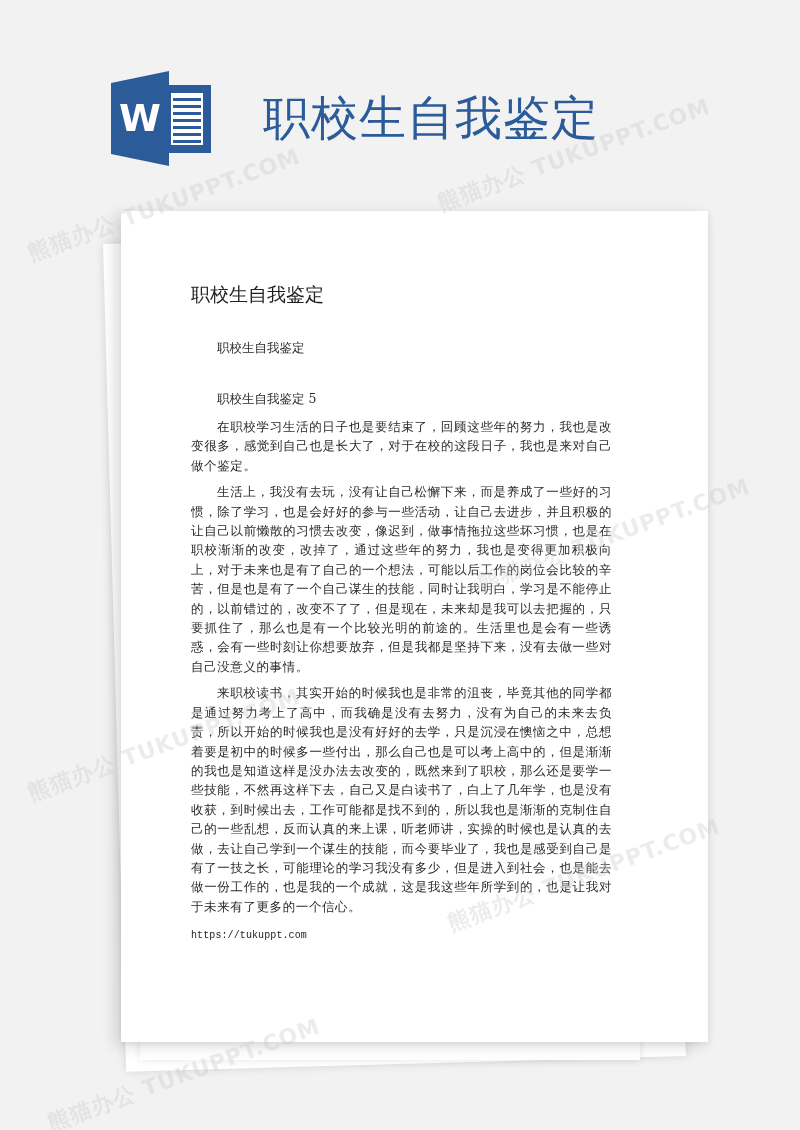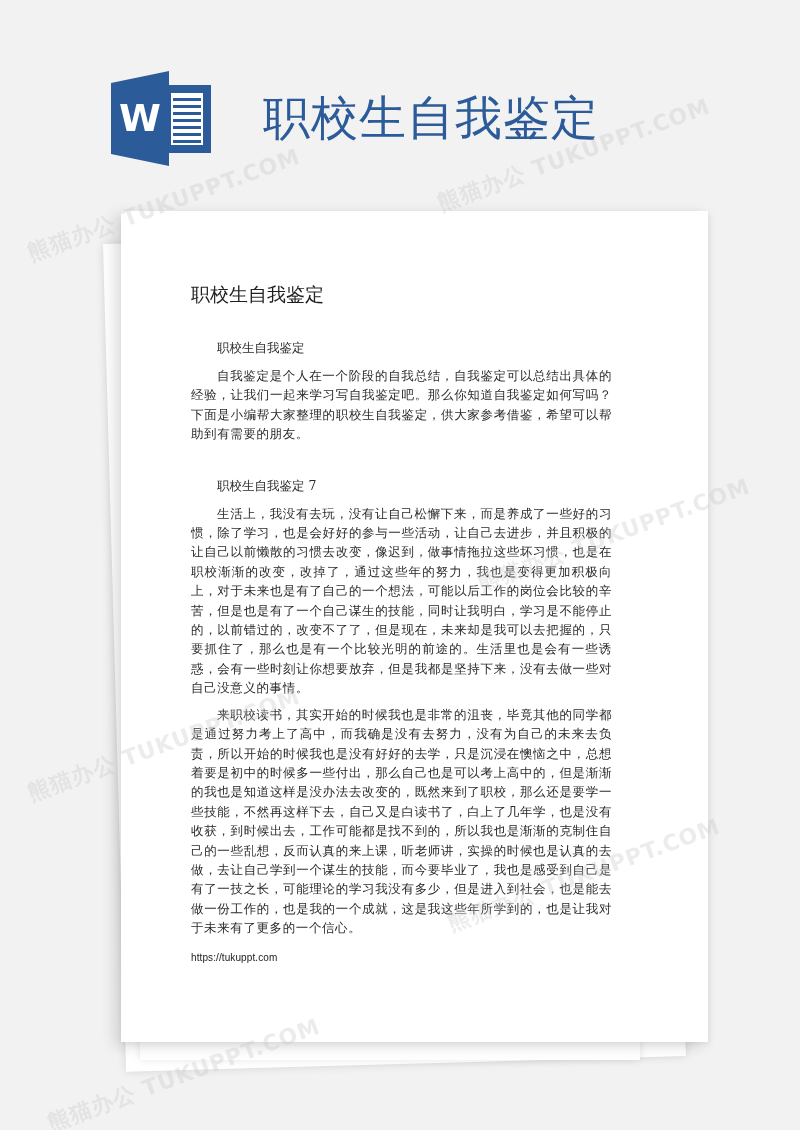--- a/index.html
+++ b/index.html
@@ -90,21 +90,21 @@
     .para {
       font-size: 12.5px;
       line-height: 19.4px;
       text-indent: 26px;
       margin: 0 0 7px 0;
       text-align: justify;
       color: #2a2a2a;
       letter-spacing: 0.6px;
     }
     .footer-url {
-      font-family: Liberation Sans, sans-serif;
+      font-family: Liberation Mono, monospace;
       font-size: 10px;
       color: #222;
       margin-top: 14px;
       letter-spacing: 0.1px;
     }
     
     .watermark {
       position: absolute;
       font-family: "DejaVu Sans", "Liberation Sans", sans-serif;
       font-size: 22px;
@@ -140,22 +140,22 @@
 </div>
 <div class="banner-title">职校生自我鉴定</div>
 
 <div class="back-page-1"></div>
 <div class="back-page-2"></div>
 
 <div class="page">
   <div class="page-inner">
     <div class="doc-title">职校生自我鉴定</div>
     <p class="subhead">职校生自我鉴定</p>
-    <p class="para">自我鉴定是个人在一个阶段的自我总结，自我鉴定可以总结出具体的经验，让我们一起来学习写自我鉴定吧。那么你知道自我鉴定如何写吗？下面是小编帮大家整理的职校生自我鉴定，供大家参考借鉴，希望可以帮助到有需要的朋友。</p>
-    <p class="subhead spaced">职校生自我鉴定 7</p>
+    <p class="subhead spaced">职校生自我鉴定 5</p>
+    <p class="para">在职校学习生活的日子也是要结束了，回顾这些年的努力，我也是改变很多，感觉到自己也是长大了，对于在校的这段日子，我也是来对自己做个鉴定。</p>
     <p class="para">生活上，我没有去玩，没有让自己松懈下来，而是养成了一些好的习惯，除了学习，也是会好好的参与一些活动，让自己去进步，并且积极的让自己以前懒散的习惯去改变，像迟到，做事情拖拉这些坏习惯，也是在职校渐渐的改变，改掉了，通过这些年的努力，我也是变得更加积极向上，对于未来也是有了自己的一个想法，可能以后工作的岗位会比较的辛苦，但是也是有了一个自己谋生的技能，同时让我明白，学习是不能停止的，以前错过的，改变不了了，但是现在，未来却是我可以去把握的，只要抓住了，那么也是有一个比较光明的前途的。生活里也是会有一些诱惑，会有一些时刻让你想要放弃，但是我都是坚持下来，没有去做一些对自己没意义的事情。</p>
     <p class="para">来职校读书，其实开始的时候我也是非常的沮丧，毕竟其他的同学都是通过努力考上了高中，而我确是没有去努力，没有为自己的未来去负责，所以开始的时候我也是没有好好的去学，只是沉浸在懊恼之中，总想着要是初中的时候多一些付出，那么自己也是可以考上高中的，但是渐渐的我也是知道这样是没办法去改变的，既然来到了职校，那么还是要学一些技能，不然再这样下去，自己又是白读书了，白上了几年学，也是没有收获，到时候出去，工作可能都是找不到的，所以我也是渐渐的克制住自己的一些乱想，反而认真的来上课，听老师讲，实操的时候也是认真的去做，去让自己学到一个谋生的技能，而今要毕业了，我也是感受到自己是有了一技之长，可能理论的学习我没有多少，但是进入到社会，也是能去做一份工作的，也是我的一个成就，这是我这些年所学到的，也是让我对于未来有了更多的一个信心。</p>
     <div class="footer-url">https://tukuppt.com</div>
   </div>
 </div>
 
 <div class="watermark" style="left:20px; top:190px;">熊猫办公 TUKUPPT.COM</div>
 <div class="watermark" style="left:430px; top:140px;">熊猫办公 TUKUPPT.COM</div>
 <div class="watermark" style="left:470px; top:520px;">熊猫办公 TUKUPPT.COM</div>
 <div class="watermark" style="left:20px; top:730px;">熊猫办公 TUKUPPT.COM</div>

